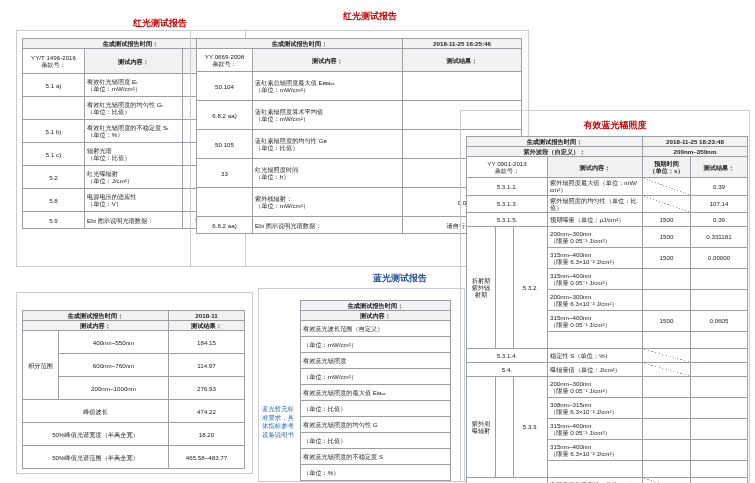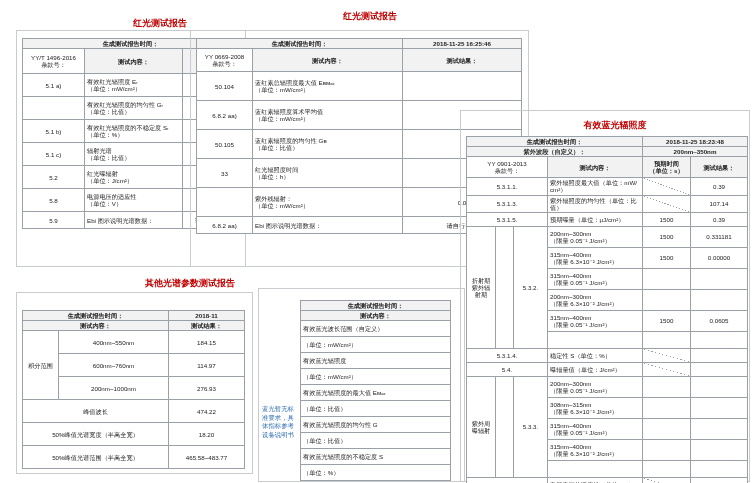--- a/index.html
+++ b/index.html
@@ -306,21 +306,20 @@
       <tr>
         <td class="c" colspan="3" style="height:12px">5.7.4.</td>
         <td class="l">电源电压的适应性（单位：V）</td>
         <td class="c diag"></td>
         <td class="c"></td>
       </tr>
     </tbody>
       </table>
   </div>
 
-  <div class="ttl" style="left:100px;top:277px;width:180px;">其他光谱参数测试报告</div>
   <div class="frame" style="left:16px;top:292px;width:235px;height:180px;"></div>
   <div class="panel" style="left:22px;top:310px;">
     <table class="t">
       <colgroup>
           <col style="width:36px">
           <col style="width:110px">
           <col style="width:76px">
         </colgroup>
       <tbody>
           <tr>
@@ -353,20 +352,21 @@
         <td class="c">18.20</td>
       </tr>
       <tr>
         <td class="c" colspan="2" style="height:20px">50%峰值光谱范围（半高全宽）</td>
         <td class="c">465.58~483.77</td>
       </tr>
     </tbody>
       </table>
   </div>
 
+  <div class="ttl blue" style="left:330px;top:272px;width:140px;">蓝光测试报告</div>
   <div class="frame" style="left:258px;top:288px;width:205px;height:192px;"></div>
   <div class="panel" style="left:300px;top:300px;">
     <table class="t">
       <colgroup>
           <col style="width:150px">
         </colgroup>
       <tbody>
           <tr>
         <td class="hd">生成测试报告时间：</td>
       </tr>

